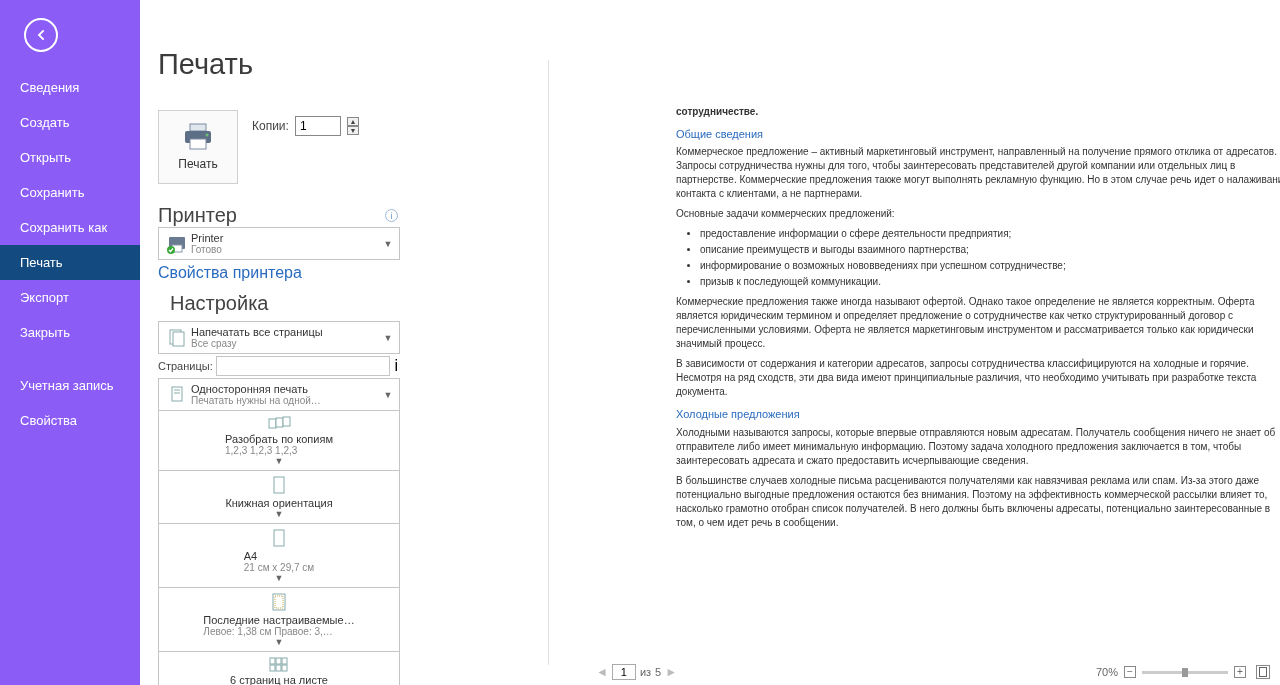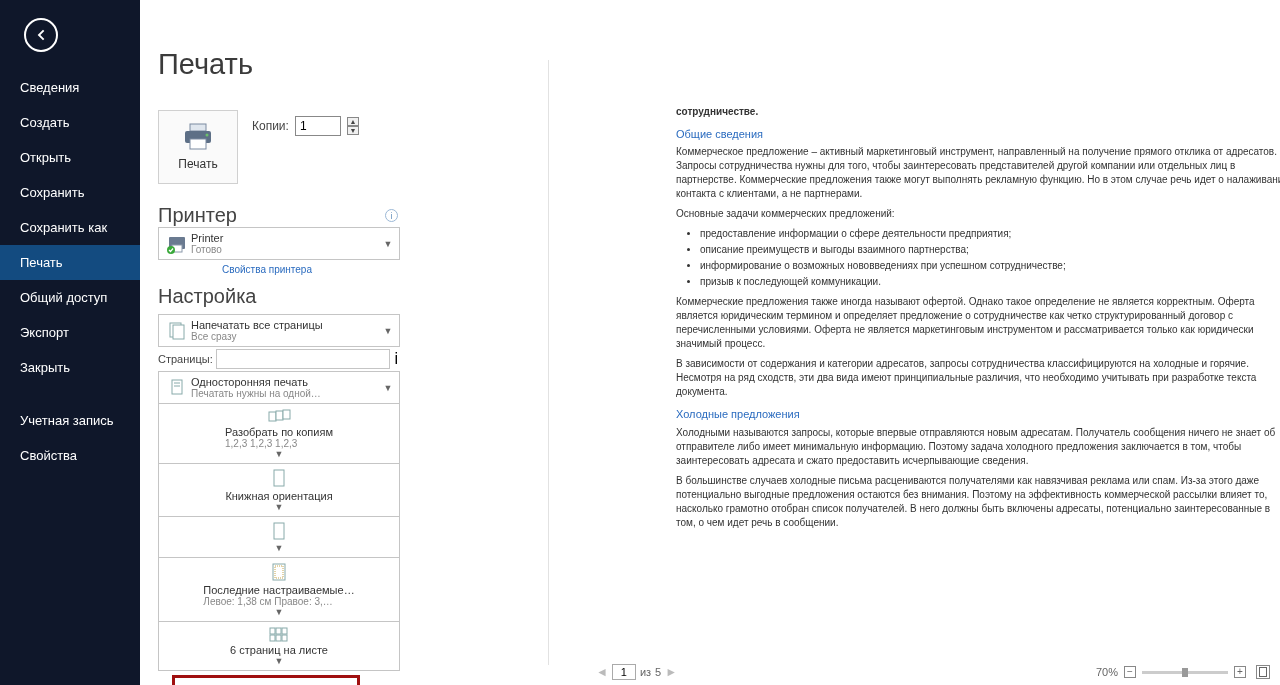--- a/index.html
+++ b/index.html
@@ -6,21 +6,21 @@
 body { width: 1280px; height: 685px; background: #fff; overflow: hidden; position: relative; }
 
 .titlebar { position: absolute; top: 0; left: 0; right: 0; height: 22px; background: #fff; display: flex; align-items: center; }
 .titlebar .title { position: absolute; left: 50%; transform: translateX(-50%); color: #a0a0a0; font-size: 12px; }
 .winbtns { position: absolute; right: 4px; top: 2px; display: flex; gap: 10px; color: #9aa7b6; font-size: 13px; }
 .winbtns span { cursor: default; }
 
 .signin { position: absolute; right: 10px; top: 28px; display: flex; align-items: center; gap: 6px; color: #666; font-size: 12px; }
 .signin .avatar { width: 20px; height: 20px; background: #d8d8d8; }
 
-.sidebar { position: absolute; top: 0; left: 0; width: 140px; height: 100%; background: #0f172a; color: #fff; }
+.sidebar { position: absolute; top: 0; left: 0; width: 140px; height: 100%; background: #8b5cf6; color: #fff; }
 .backbtn { width: 34px; height: 34px; border: 2px solid #fff; border-radius: 50%; display: flex; align-items: center; justify-content: center; margin: 18px 0 18px 24px; cursor: pointer; }
 .backbtn svg { width: 16px; height: 16px; fill: #fff; }
 .navitem { padding: 10px 20px; font-size: 13px; cursor: pointer; }
 .navitem.active { background: #134b80; }
 .navgap { height: 18px; }
 
 .main { position: absolute; left: 140px; top: 0; right: 0; bottom: 0; background: #fff; }
 .ptitle { font-size: 29px; font-weight: 300; color: #3b3b3b; margin: 48px 0 10px 18px; }
 
 .panel { position: absolute; left: 18px; top: 110px; width: 240px; }
@@ -30,31 +30,31 @@
 .printbtn .lbl { font-size: 12px; color: #333; }
 
 .copies { position: absolute; left: 94px; top: 6px; display: flex; align-items: center; gap: 6px; font-size: 12px; color: #444; }
 .copies input { width: 46px; height: 20px; border: 1px solid #888; padding: 0 4px; font-size: 12px; }
 .spin { width: 12px; display: flex; flex-direction: column; }
 .spin span { height: 9px; border: 1px solid #888; font-size: 7px; line-height: 7px; text-align: center; background: #f0f0f0; cursor: pointer; }
 
 .sectitle { font-size: 20px; color: #444; font-weight: 400; clear: both; display:flex; align-items:center; }
 .sectitle .info { margin-left: auto; width:13px; height:13px; border:1px solid #9bb8d6; border-radius:50%; font-size:9px; color:#6a94bf; display:flex; align-items:center; justify-content:center; }
 .st1 { padding-top: 20px; }
-.st2 { margin: 10px 0 6px 0; }
+.st2 { margin: 10px 0 6px 12px; }
 
 .dd { width: 242px; border: 1px solid #c5c5c5; display: flex; align-items: center; padding: 4px 4px; cursor: pointer; margin-bottom: 0; position: relative; background:#fff; }
 .dd + .dd { border-top: none; flex-direction: column; }
 .dd .icn { width: 28px; display: flex; align-items: center; justify-content: center; }
 .dd .txt { flex: 1; font-size: 11px; color: #333; overflow:hidden; }
 .dd .txt .l1 { white-space: nowrap; overflow: hidden; text-overflow: ellipsis; }
 .dd .txt .l2 { color: #888; font-size: 10px; white-space: nowrap; overflow: hidden; text-overflow: ellipsis; }
 .dd .arr { width: 14px; text-align: center; color: #666; font-size: 9px; }
 
-.link { color: #2a6bbf; font-size: 10px; text-align: center; width: 218px; margin-top: 4px; cursor: pointer; }
+.link { color: #2a6bbf; font-size: 16px; text-align: left; width: 218px; margin-top: 4px; cursor: pointer; }
 
 .pagesrow { display: flex; align-items: center; margin: 2px 0; }
 .pagesrow .lbl { font-size: 11px; color: #444; width: 58px; }
 .pagesrow input { flex: 1; height: 20px; border: 1px solid #c5c5c5; font-size: 11px; padding: 0 4px; }
 
 .pparams { width: 188px; border: 3px solid #a01010; padding: 8px 0; text-align: center; color: #2a6bbf; font-size: 12px; cursor: pointer; margin-top: 4px; margin-left: 14px; }
 
 .vsep { position: absolute; left: 408px; top: 60px; width: 1px; bottom: 20px; background: #e2e2e2; }
 
 .preview { position: absolute; left: 436px; top: 105px; width: 816px; height: 550px; background: #fff; overflow: hidden; }
@@ -100,21 +100,20 @@
         <path d="M15 4l-8 8 8 8 2-2-6-6 6-6z"></path>
       </svg>
   </div>
   <div id="navlist">
       <div class="navitem">Сведения</div>
       <div class="navitem">Создать</div>
       <div class="navitem">Открыть</div>
       <div class="navitem">Сохранить</div>
       <div class="navitem">Сохранить как</div>
       <div class="navitem active">Печать</div>
-      <div class="navitem">Общий доступ</div>
       <div class="navitem">Экспорт</div>
       <div class="navitem">Закрыть</div>
     </div>
   <div class="navgap"></div>
   <div id="navbottom">
       <div class="navitem">Учетная запись</div>
       <div class="navitem">Свойства</div>
     </div>
 </div>
 
@@ -223,20 +222,24 @@
           <div class="l1">Книжная ориентация</div>
         </span>
       <span class="arr">▼</span>
     </div>
 
     <div class="dd">
       <span class="icn">
           <svg width="20" height="22" viewBox="0 0 20 22">
             <rect x="5" y="2" width="10" height="16" fill="#fff" stroke="#8aa"></rect>
           </svg>
+        </span>
+      <span class="txt">
+          <div class="l1">A4</div>
+          <div class="l2">21 см x 29,7 см</div>
         </span>
       <span class="arr">▼</span>
     </div>
 
     <div class="dd">
       <span class="icn">
           <svg width="20" height="22" viewBox="0 0 20 22">
             <rect x="4" y="2" width="12" height="16" fill="#fff" stroke="#8aa"></rect>
             <rect x="6" y="4" width="8" height="12" fill="none" stroke="#c5a54f" stroke-dasharray="1 1"></rect>
           </svg>

